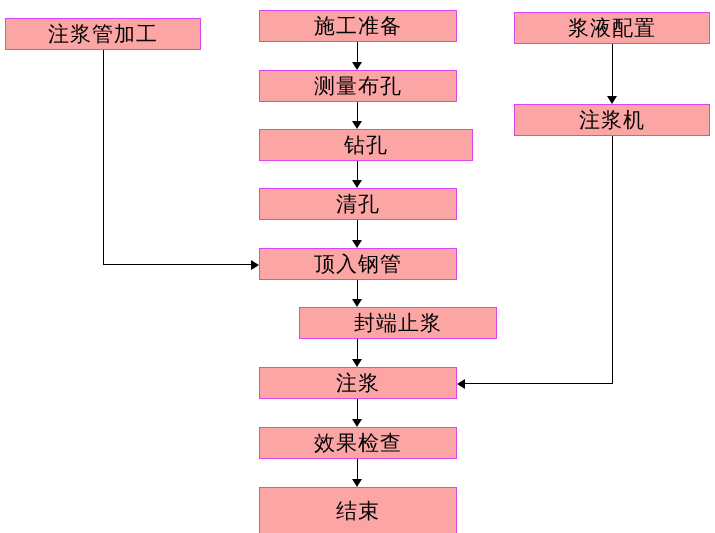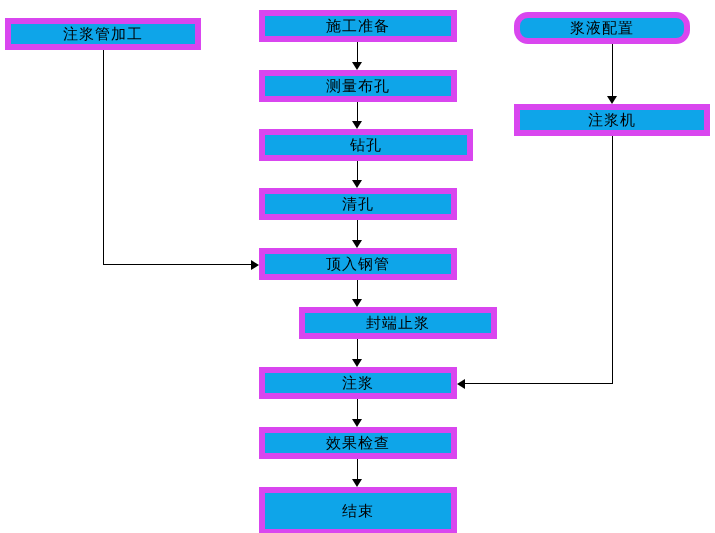--- a/index.html
+++ b/index.html
@@ -13,24 +13,24 @@
   #canvas {
     position: relative;
     width: 715px;
     height: 533px;
     background: #ffffff;
     overflow: hidden;
   }
   .node {
     position: absolute;
     box-sizing: border-box;
-    background: #0ea5e9;
-    border: 6px solid #d946ef;
+    background: #fca5a5;
+    border: 1px solid #d946ef;
     color: #000000;
-    font-size: 15px;
+    font-size: 21px;
     display: flex;
     align-items: center;
     justify-content: center;
     letter-spacing: 1px;
     white-space: nowrap;
   }
   .conn {
     position: absolute;
     background: #000000;
   }
@@ -79,21 +79,21 @@
   <div class="node" style="left:259px; top:248px; width:198px; height:32px;">顶入钢管</div>
 
   <div class="node" style="left:259px; top:307px; width:198px; height:32px;margin-left:40px;">封端止浆</div>
 
   <div class="node" style="left:259px; top:367px; width:198px; height:32px;">注浆</div>
 
   <div class="node" style="left:259px; top:427px; width:198px; height:32px;">效果检查</div>
 
   <div class="node" style="left:259px; top:487px; width:198px; height:48px;">结束</div>
 
-  <div class="node" style="left:514px; top:12px; width:176px; height:32px;border-radius:14px;">浆液配置</div>
+  <div class="node" style="left:514px; top:12px; width:196px; height:32px;">浆液配置</div>
 
   <div class="node" style="left:514px; top:104px; width:196px; height:32px;font-family:Liberation Serif, serif;">注浆机</div>
 
   <div class="conn v" style="left:357px; top:42px; height:20px;"></div>
   <div class="arrow-down" style="left:352px; top:62px;"></div>
 
   <div class="conn v" style="left:357px; top:102px; height:19px;"></div>
   <div class="arrow-down" style="left:352px; top:121px;"></div>
 
   <div class="conn v" style="left:357px; top:161px; height:19px;"></div>

